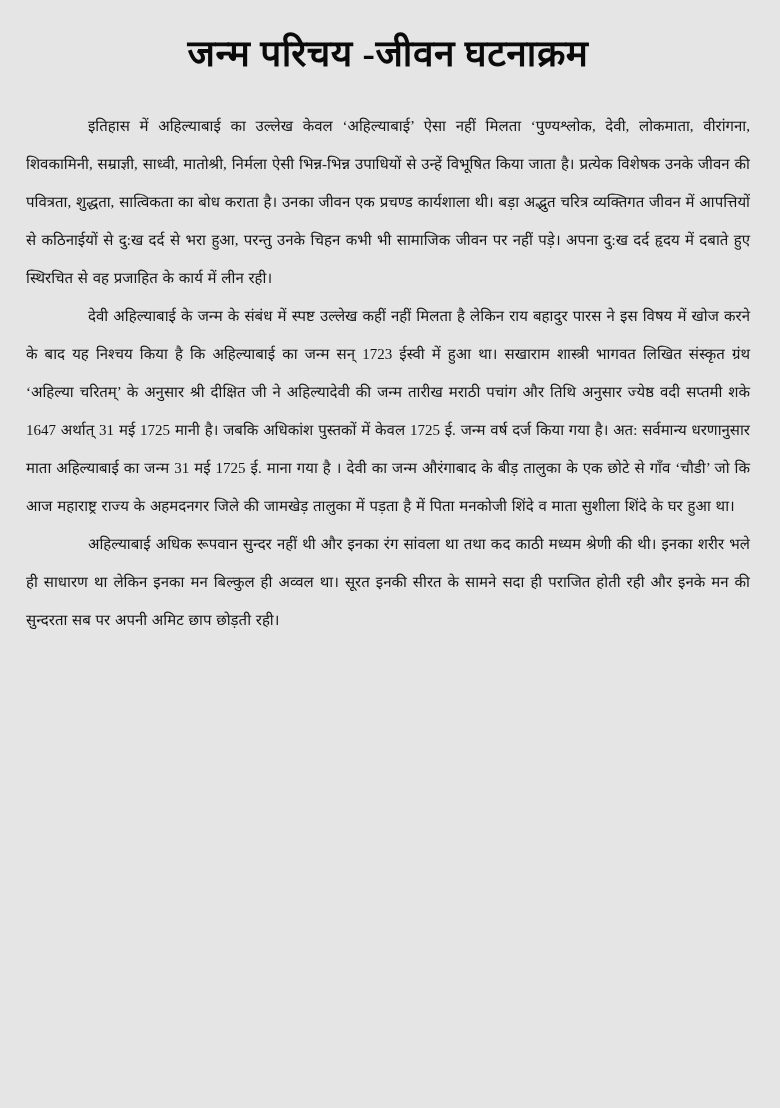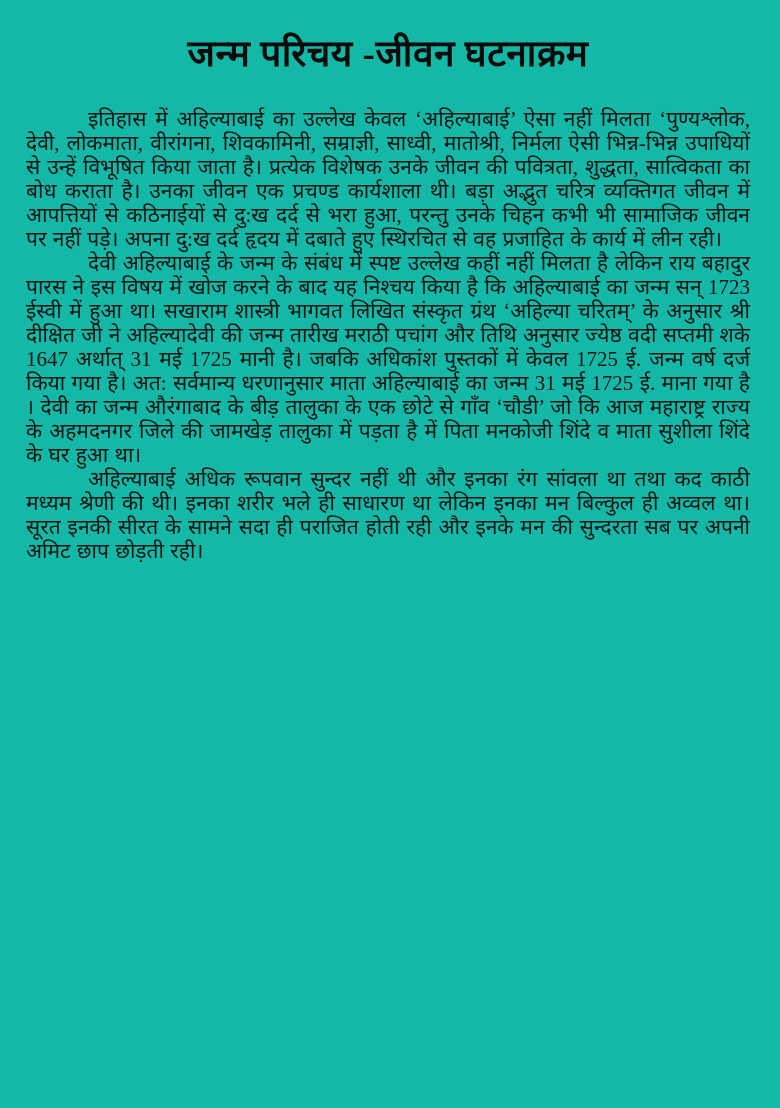--- a/index.html
+++ b/index.html
@@ -12,38 +12,38 @@
     width: 780px;
     height: 1108px;
     overflow: hidden;
     font-family: "Liberation Serif", "DejaVu Serif", serif;
     color: #111111;
   }
 
   .page {
     width: 780px;
     height: 1108px;
-    background: #14b8a6;
+    background: #e5e5e5;
     padding: 18px 30px 10px 26px;
   }
 
   .doc-title {
     text-align: center;
     font-weight: 700;
     font-size: 37px;
     letter-spacing: 0.5px;
     color: #0a0a0a;
     margin-top: 8px;
     margin-bottom: 30px;
     font-family: "Liberation Serif", "DejaVu Serif", serif;
   }
 
   .doc-body p {
-    font-size: 21px;
-    line-height: 24px;
+    font-size: 15px;
+    line-height: 38px;
     text-align: justify;
     text-indent: 62px;
     color: #141414;
     word-spacing: 1px;
   }
 </style>
 </head>
 <body>
 
 <div class="page">

